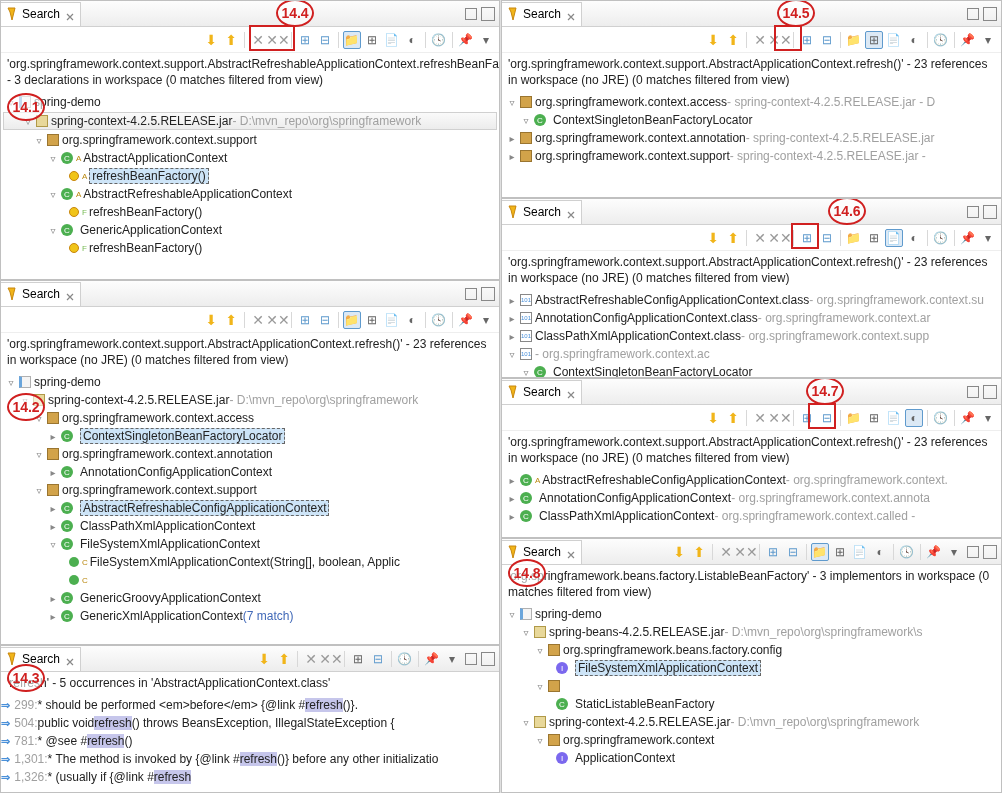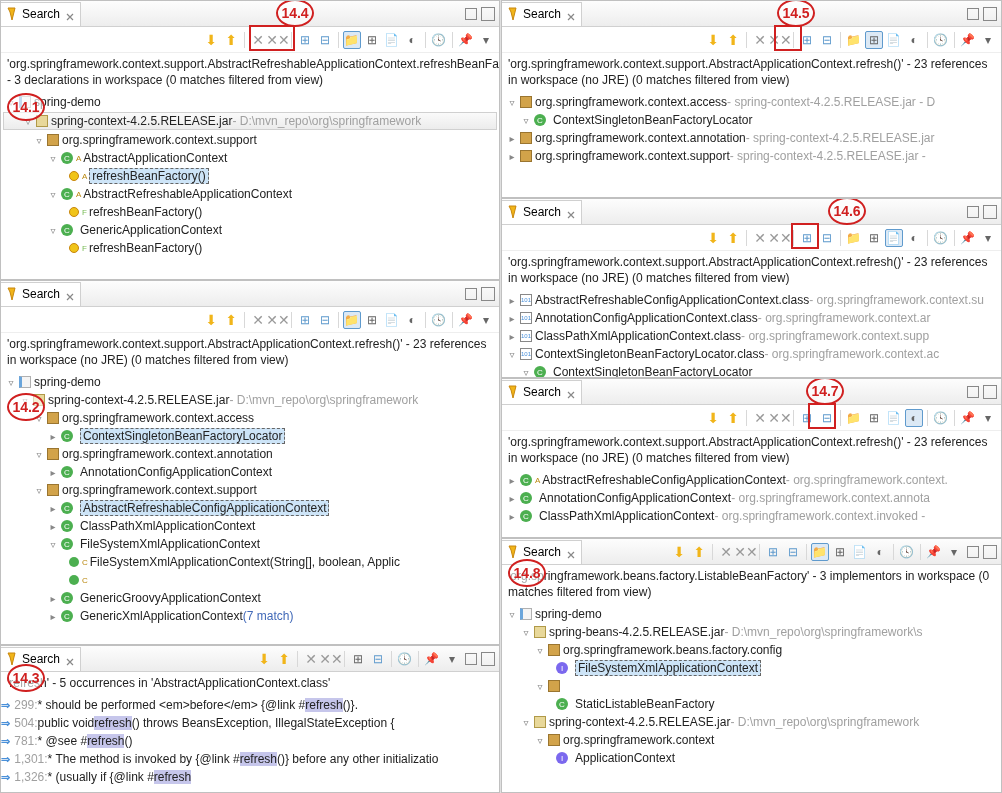--- a/index.html
+++ b/index.html
@@ -515,21 +515,20 @@
           <span class="ind" style="width:4px"></span>
           <span class="tw">▸</span>
           <span class="ico file101">101</span>
           <span>ClassPathXmlApplicationContext.class</span>
           <span class="dim"> - org.springframework.context.supp</span>
         </div>
       <div class="row">
           <span class="ind" style="width:4px"></span>
           <span class="tw">▿</span>
           <span class="ico file101">101</span>
-          <span>ContextSingletonBeanFactoryLocator.class</span>
           <span class="dim"> - org.springframework.context.ac</span>
         </div>
       <div class="row">
           <span class="ind" style="width:18px"></span>
           <span class="tw">▿</span>
           <span class="ico cls-g">C</span>
           <span style="width:4px"></span>
           <span>ContextSingletonBeanFactoryLocator</span>
         </div>
     </div>
@@ -594,21 +593,21 @@
           <span style="width:4px"></span>
           <span>AnnotationConfigApplicationContext</span>
           <span class="dim"> - org.springframework.context.annota</span>
         </div>
       <div class="row">
           <span class="ind" style="width:4px"></span>
           <span class="tw">▸</span>
           <span class="ico cls-g">C</span>
           <span style="width:4px"></span>
           <span>ClassPathXmlApplicationContext</span>
-          <span class="dim"> - org.springframework.context.invoked -</span>
+          <span class="dim"> - org.springframework.context.called -</span>
         </div>
     </div>
   </div>
 
   <div class="panel" style="flex:1; position:relative;">
     <div class="badge-red" style="top:20px; left:6px;">
         <span>14.8</span>
       </div>
     <div class="tabbar">
         <div class="tab">

